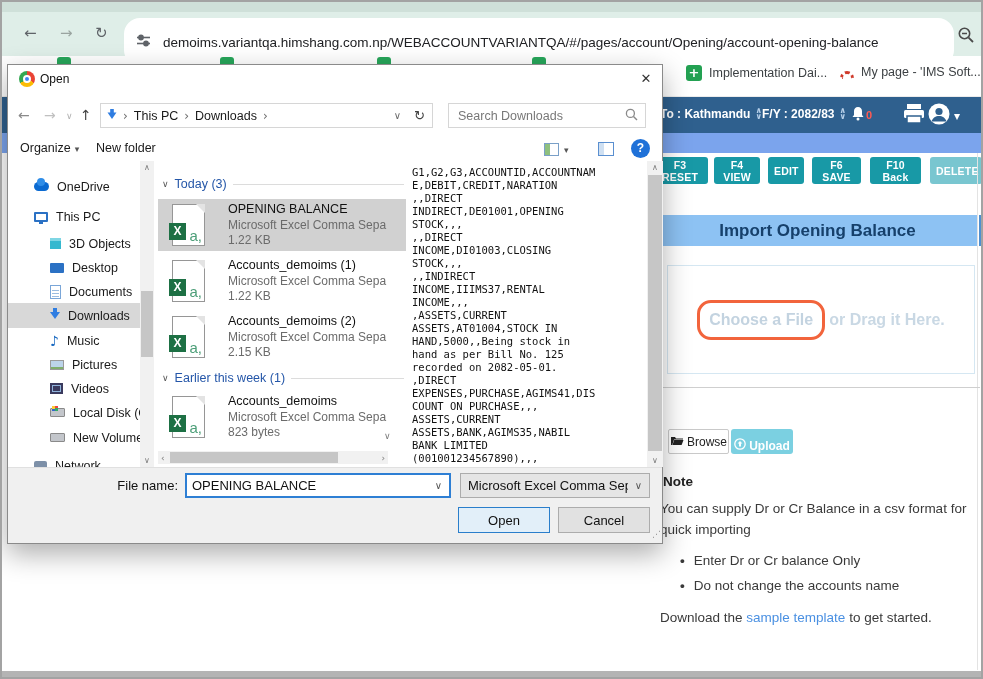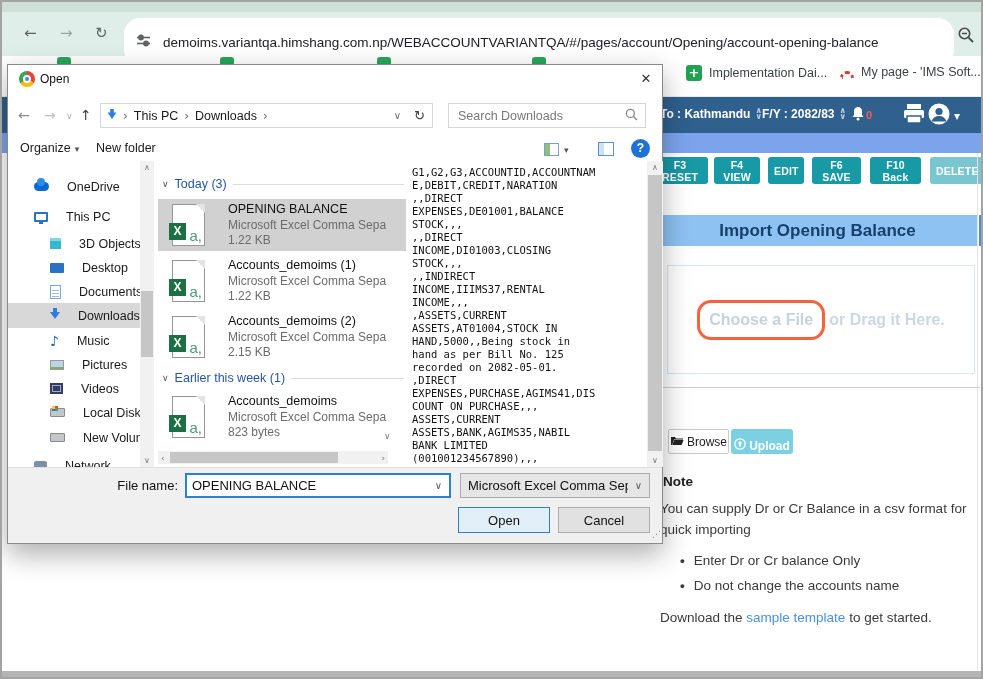--- a/index.html
+++ b/index.html
@@ -82,21 +82,21 @@
   .cmd-txt{position:absolute;top:76px;font-size:12.5px;color:#1a1a1a;cursor:pointer;}
   .cmd-caret{font-size:9px;color:#555;margin-left:4px;}
   .view-ico{left:536px;top:78px;width:15px;height:13px;border:1px solid #7aa0c8;background:
     linear-gradient(90deg,#8fc07f 0 5px,#fff 5px);cursor:pointer;}
   .pane-ico{left:590px;top:77px;width:16px;height:14px;border:1px solid #5a8fd0;background:
     linear-gradient(90deg,#cfe0f2 0 5px,#fff 5px);cursor:pointer;}
   .help-ico{left:623px;top:74px;width:19px;height:19px;border-radius:50%;background:#1f71d8;color:#fff;
     font-size:12px;font-weight:bold;text-align:center;line-height:19px;cursor:pointer;}
 
   
-  .sb-item{position:absolute;left:0;width:144px;height:25px;display:flex;align-items:center;gap:18px;
+  .sb-item{position:absolute;left:0;width:144px;height:25px;display:flex;align-items:center;gap:8px;
     font-size:12.5px;color:#1a1a1a;cursor:pointer;padding-left:26px;}
   .sb-item.child{padding-left:42px;}
   .sb-item.sel{background:#d8d8d8;}
   .sb-label{white-space:nowrap;overflow:hidden;}
   .si{display:inline-block;flex:none;}
   .ic-cloud{width:15px;height:9px;background:#0b6ad1;border-radius:8px;position:relative;}
   .ic-cloud::before{content:"";position:absolute;left:3px;top:-4px;width:8px;height:8px;border-radius:50%;background:#2f8de8;}
   .ic-monitor{width:14px;height:10px;border:2px solid #2b71c4;border-radius:1px;position:relative;}
   .ic-monitor::after{content:"";position:absolute;left:3px;bottom:-4px;width:4px;height:3px;background:#2b71c4;}
   .ic-cube{width:11px;height:11px;background:#35b8cf;box-shadow:inset 0 3px 0 #7fd6e4;}
@@ -452,21 +452,21 @@
     <span class="abs fl-varrow glyph">∨</span>
     <div class="abs h-scroll">
       <span class="hs-arrow glyph" style="left:3px">‹</span>
       <span class="hs-thumb"></span>
       <span class="hs-arrow glyph" style="right:3px">›</span>
     </div>
 
     <div class="prev-line" style="top:101px">G1,G2,G3,ACCOUNTID,ACCOUNTNAM</div>
     <div class="prev-line" style="top:114px">E,DEBIT,CREDIT,NARATION</div>
     <div class="prev-line" style="top:127px">,,DIRECT</div>
-    <div class="prev-line" style="top:140px">EXPENSES,DE01001,BALANCE</div>
+    <div class="prev-line" style="top:140px">INDIRECT,DE01001,OPENING</div>
     <div class="prev-line" style="top:153px">STOCK,,,</div>
     <div class="prev-line" style="top:166px">,,DIRECT</div>
     <div class="prev-line" style="top:179px">INCOME,DI01003,CLOSING</div>
     <div class="prev-line" style="top:192px">STOCK,,,</div>
     <div class="prev-line" style="top:205px">,,INDIRECT</div>
     <div class="prev-line" style="top:218px">INCOME,IIIMS37,RENTAL</div>
     <div class="prev-line" style="top:231px">INCOME,,,</div>
     <div class="prev-line" style="top:244px">,ASSETS,CURRENT</div>
     <div class="prev-line" style="top:257px">ASSETS,AT01004,STOCK IN</div>
     <div class="prev-line" style="top:270px">HAND,5000,,Being stock in</div>

